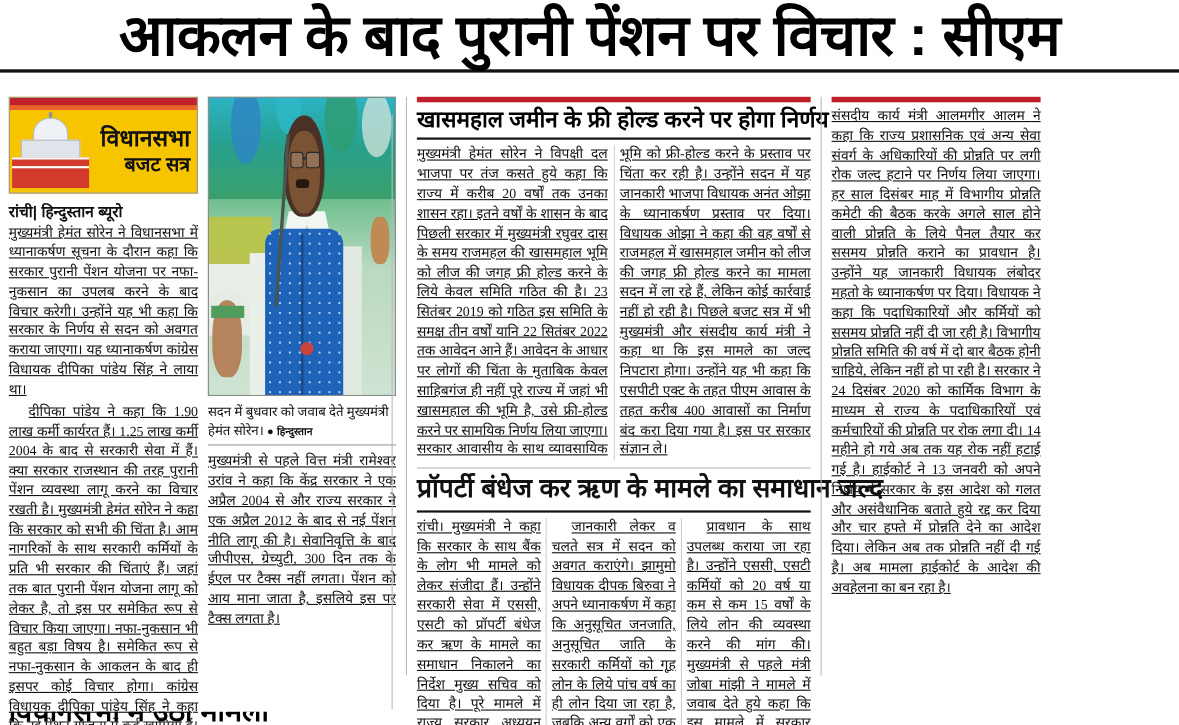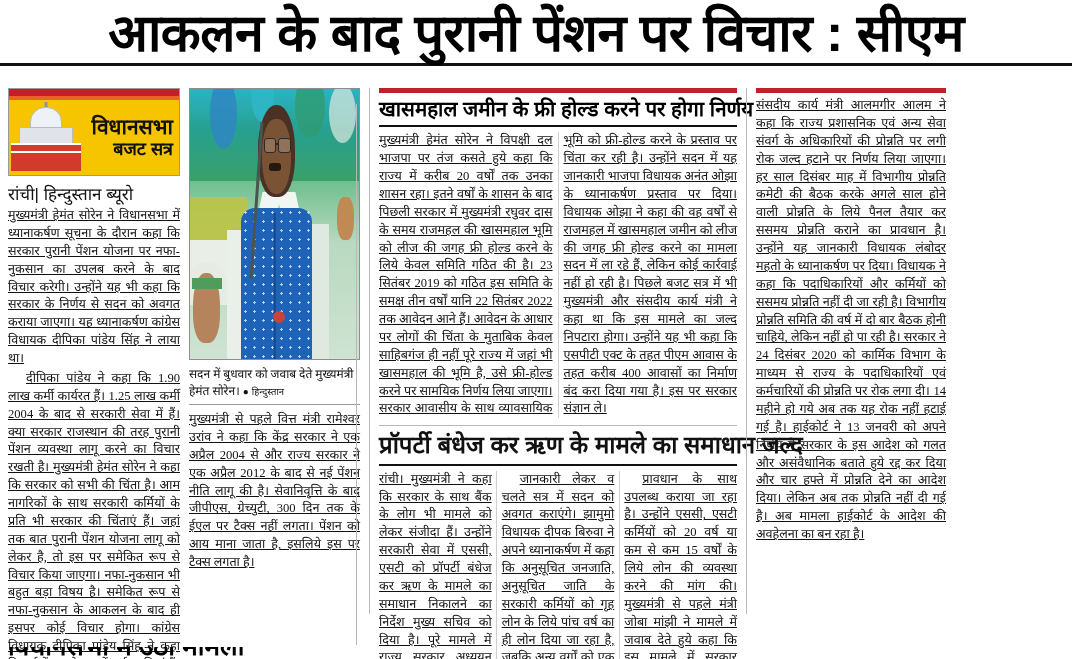--- a/index.html
+++ b/index.html
@@ -79,21 +79,21 @@
     padding-top:10px;padding-right:6px;
     font-family:"Liberation Sans","DejaVu Sans",sans-serif;
     font-weight:bold;color:#111;text-align:right;
   }
   .banner-l1{font-size:21px;line-height:1.12;}
   .banner-l2{font-size:18px;line-height:1.12;}
 
   .byline{
     margin-top:6px;
     font-family:"Liberation Sans","DejaVu Sans",sans-serif;
-    font-weight:normal;font-size:17px;
+    font-weight:bold;font-size:14px;
     border-bottom:0;
     padding-bottom:2px;
   }
 
   .ptext{
     font-size:12.6px;
     line-height:1.42;
     text-align:justify;
     text-justify:inter-word;
     margin:0 0 0 0;
@@ -144,21 +144,21 @@
   .ph-blur4{position:absolute;left:82%;top:-2%;width:16%;height:22%;background:#dfe9e0;border-radius:50%;opacity:.7;}
 
   .caption{
     font-size:12px;
     padding:5px 0 5px 0;
     border-bottom:1px solid #9a9a9a;
     margin-bottom:6px;
     font-family:"Liberation Serif","DejaVu Serif",serif;
   }
   .caption .dot{color:#111;font-size:10px;}
-  .caption .brand{font-size:9.5px;font-weight:normal;}
+  .caption .brand{font-size:9.5px;font-weight:bold;}
 
   
   .redrule{height:5px;background:#c0202a;margin-bottom:4px;}
   .sec-head{
     font-family:"Liberation Sans","DejaVu Sans",sans-serif;
     font-weight:bold;
     font-size:20.5px;
     line-height:1.18;
     margin:0 0 5px 0;
     color:#000;

